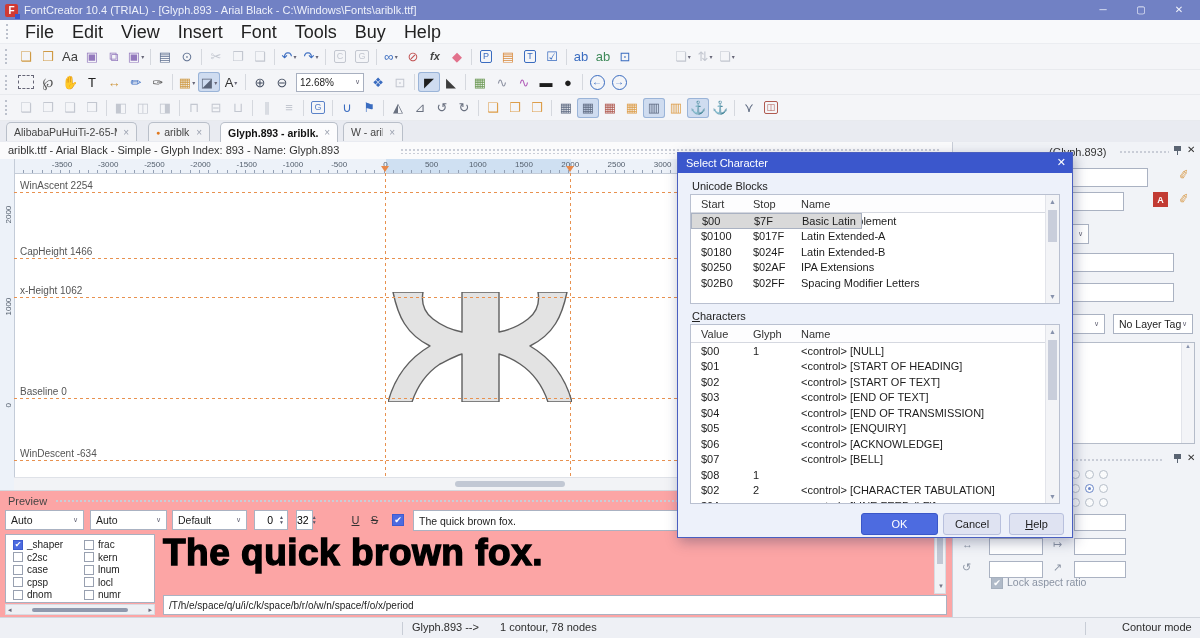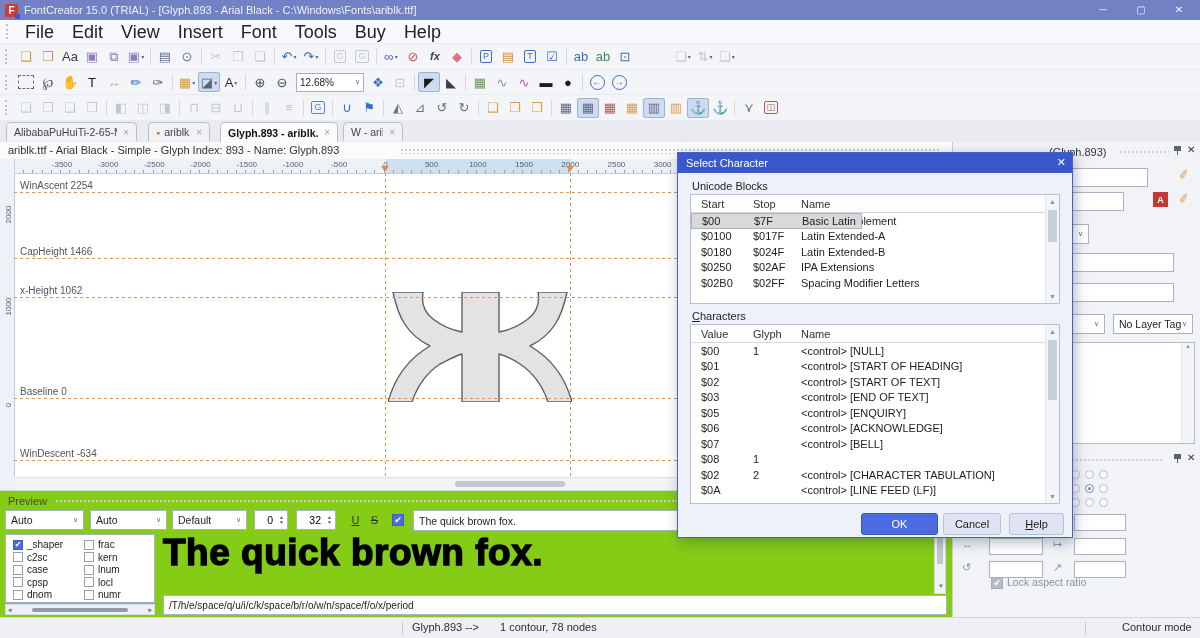--- a/index.html
+++ b/index.html
@@ -57,21 +57,21 @@
   .guide{position:absolute;left:14px;width:938px;height:1px;
      background-image:repeating-linear-gradient(90deg,#e8914f 0 3px,transparent 3px 6px)}
   .glabel{position:absolute;left:20px;font-size:10px;color:#555;background:rgba(255,255,255,.0)}
   .vguide{position:absolute;top:173px;height:304px;width:1px;
      background-image:repeating-linear-gradient(180deg,#e8914f 0 3px,transparent 3px 6px)}
   .marker{position:absolute;top:166px;width:0;height:0;border-left:4px solid transparent;
      border-right:4px solid transparent;border-top:6px solid #e8884a}
   #hscroll{position:absolute;left:14px;top:477px;width:938px;height:13px;background:#f2f3f6;border-top:1px solid #dfe2e8}
   #hscroll .thumb{position:absolute;left:441px;top:3px;width:110px;height:6px;background:#c2c8d4;border-radius:3px}
   
-  #preview{position:absolute;left:0;top:490px;width:952px;height:128px;background:#84cc16;border-top:1px solid #d5d8de}
+  #preview{position:absolute;left:0;top:490px;width:952px;height:128px;background:#fca5a5;border-top:1px solid #d5d8de}
   #preview .plabel{position:absolute;left:8px;top:4px;font-size:11px;color:#444}
   .sel{position:absolute;height:20px;background:#fff;border:1px solid #aab2c2;display:flex;align-items:center;
        justify-content:space-between;font-size:10.5px;color:#222;padding:0 5px;box-sizing:border-box}
   .spin{position:absolute;height:20px;background:#fff;border:1px solid #aab2c2;display:flex;align-items:center;
         box-sizing:border-box;font-size:10.5px}
   .spin .num{flex:1;text-align:right;padding-right:3px}
   .spin .arr{width:11px;display:flex;flex-direction:column;align-items:center;font-size:5px;color:#556;line-height:5px}
   .flatbtn{position:absolute;width:17px;height:20px;display:flex;align-items:center;justify-content:center;
            font-size:11px;color:#333}
   .cb{width:12px;height:12px;border:1px solid #98a0b0;background:#fff;box-sizing:border-box;font-size:9px;
@@ -135,21 +135,21 @@
   #statusbar .st{position:absolute;top:3px;font-size:11px;color:#2c2c2c;white-space:nowrap}
   .stdiv{position:absolute;top:4px;width:1px;height:13px;background:#c8cdd6}
 </style>
 </head>
 <body>
 
 <div id="app">
 
   <div id="titlebar">
     <div id="appicon">F</div>
-    <div>FontCreator 15.0 (TRIAL) - [Glyph.893 - Arial Black - C:\Windows\Fonts\ariblk.ttf]</div>
+    <div>FontCreator 10.4 (TRIAL) - [Glyph.893 - Arial Black - C:\Windows\Fonts\ariblk.ttf]</div>
   </div>
   <div class="wbtn" style="left:1086px">─</div>
   <div class="wbtn" style="left:1124px">▢</div>
   <div class="wbtn" style="left:1162px">✕</div>
 
   <div id="menubar">
       <div class="grip"></div>
       <div class="menu-item">File</div>
       <div class="menu-item">Edit</div>
       <div class="menu-item">View</div>
@@ -534,21 +534,21 @@
         <span class="caret">∨</span>
     </div>
     <div class="sel" style="left:172px;top:19px;width:75px">
       <span>Default</span>
         <span class="caret">∨</span>
     </div>
     <div class="spin" style="left:254px;top:19px;width:34px">
       <span class="num">0</span>
       <span class="arr">▲<br>▼</span>
     </div>
-    <div class="spin" style="left:296px;top:19px;width:40px">
+    <div class="spin" style="left:296px;top:19px;width:17px">
       <span class="num">32</span>
       <span class="arr">▲<br>▼</span>
     </div>
     <div class="flatbtn" style="left:347px;top:19px;text-decoration:underline">U</div>
     <div class="flatbtn" style="left:366px;top:19px;text-decoration:line-through">S</div>
     <div class="cb on abs" style="left:392px;top:23px">✔</div>
     <input class="tin" style="left: 413px; top: 19px; width: 533px; height: 21px;" readonly="" value="The quick brown fox.">
 
     <div id="features">
         <div class="feat" style="left: 7px; top: 4px;">
@@ -734,20 +734,25 @@
         </div>
         <div class="trow">
           <div class="cell">$02</div>
           <div class="cell"></div>
           <div class="cell">&lt;control&gt; [START OF TEXT]</div>
         </div>
         <div class="trow">
           <div class="cell">$03</div>
           <div class="cell"></div>
           <div class="cell">&lt;control&gt; [END OF TEXT]</div>
+        </div>
+        <div class="trow">
+          <div class="cell">$04</div>
+          <div class="cell"></div>
+          <div class="cell">&lt;control&gt; [END OF TRANSMISSION]</div>
         </div>
         <div class="trow">
           <div class="cell">$05</div>
           <div class="cell"></div>
           <div class="cell">&lt;control&gt; [ENQUIRY]</div>
         </div>
         <div class="trow">
           <div class="cell">$06</div>
           <div class="cell"></div>
           <div class="cell">&lt;control&gt; [ACKNOWLEDGE]</div>

